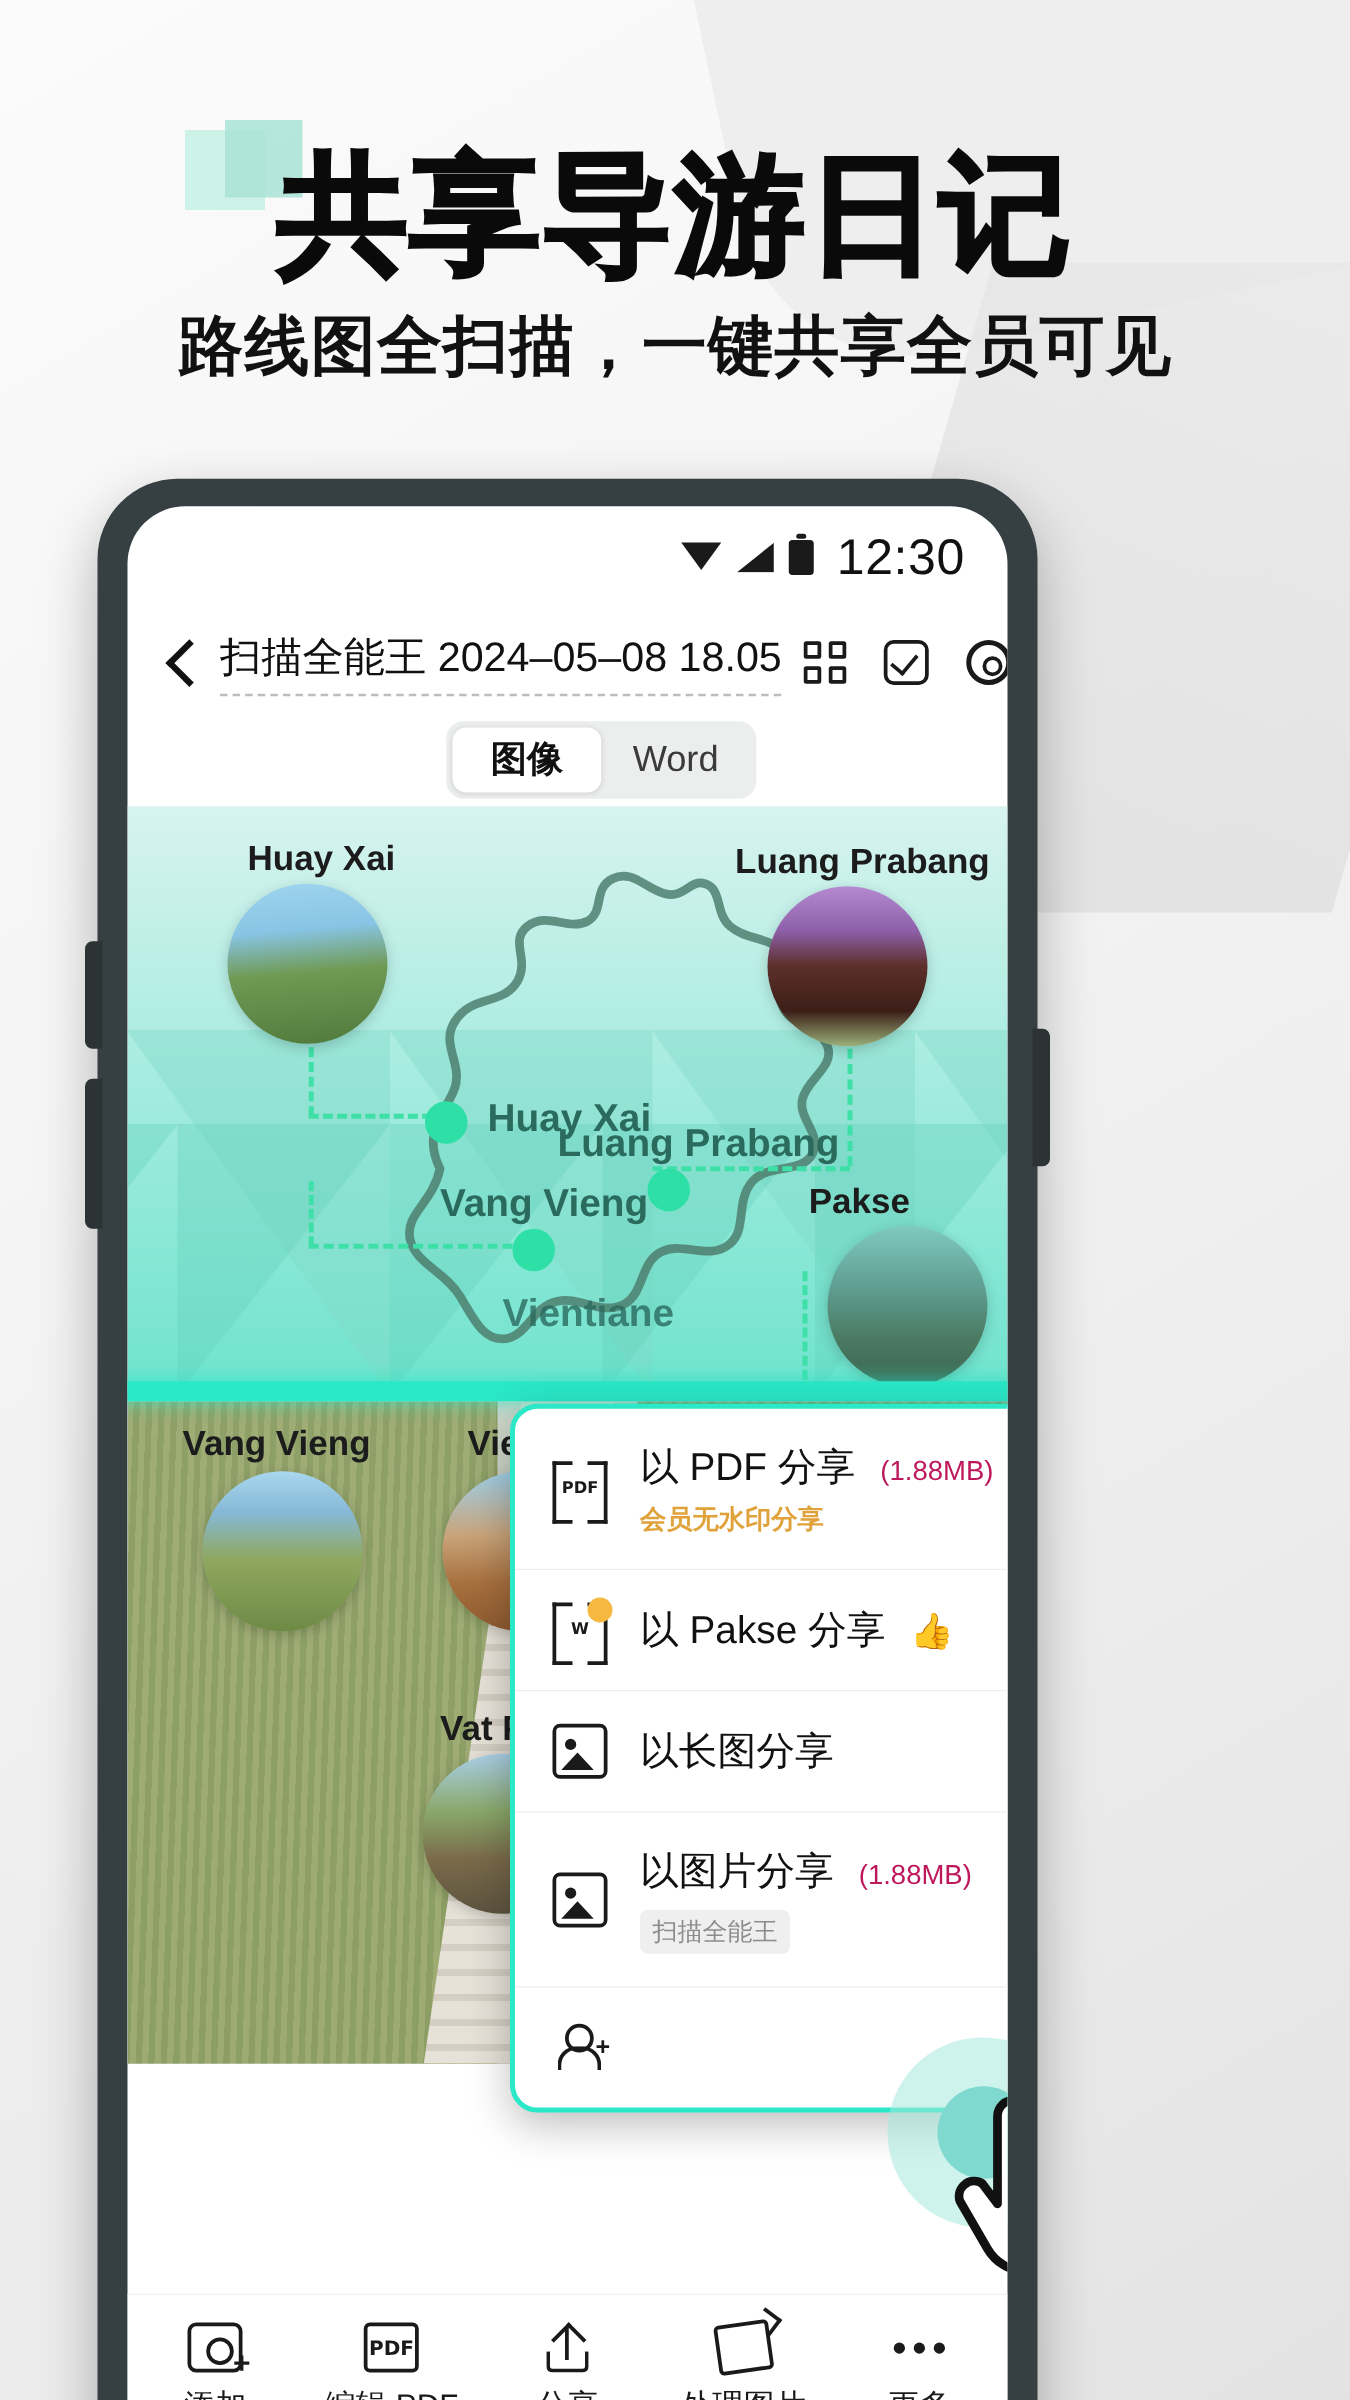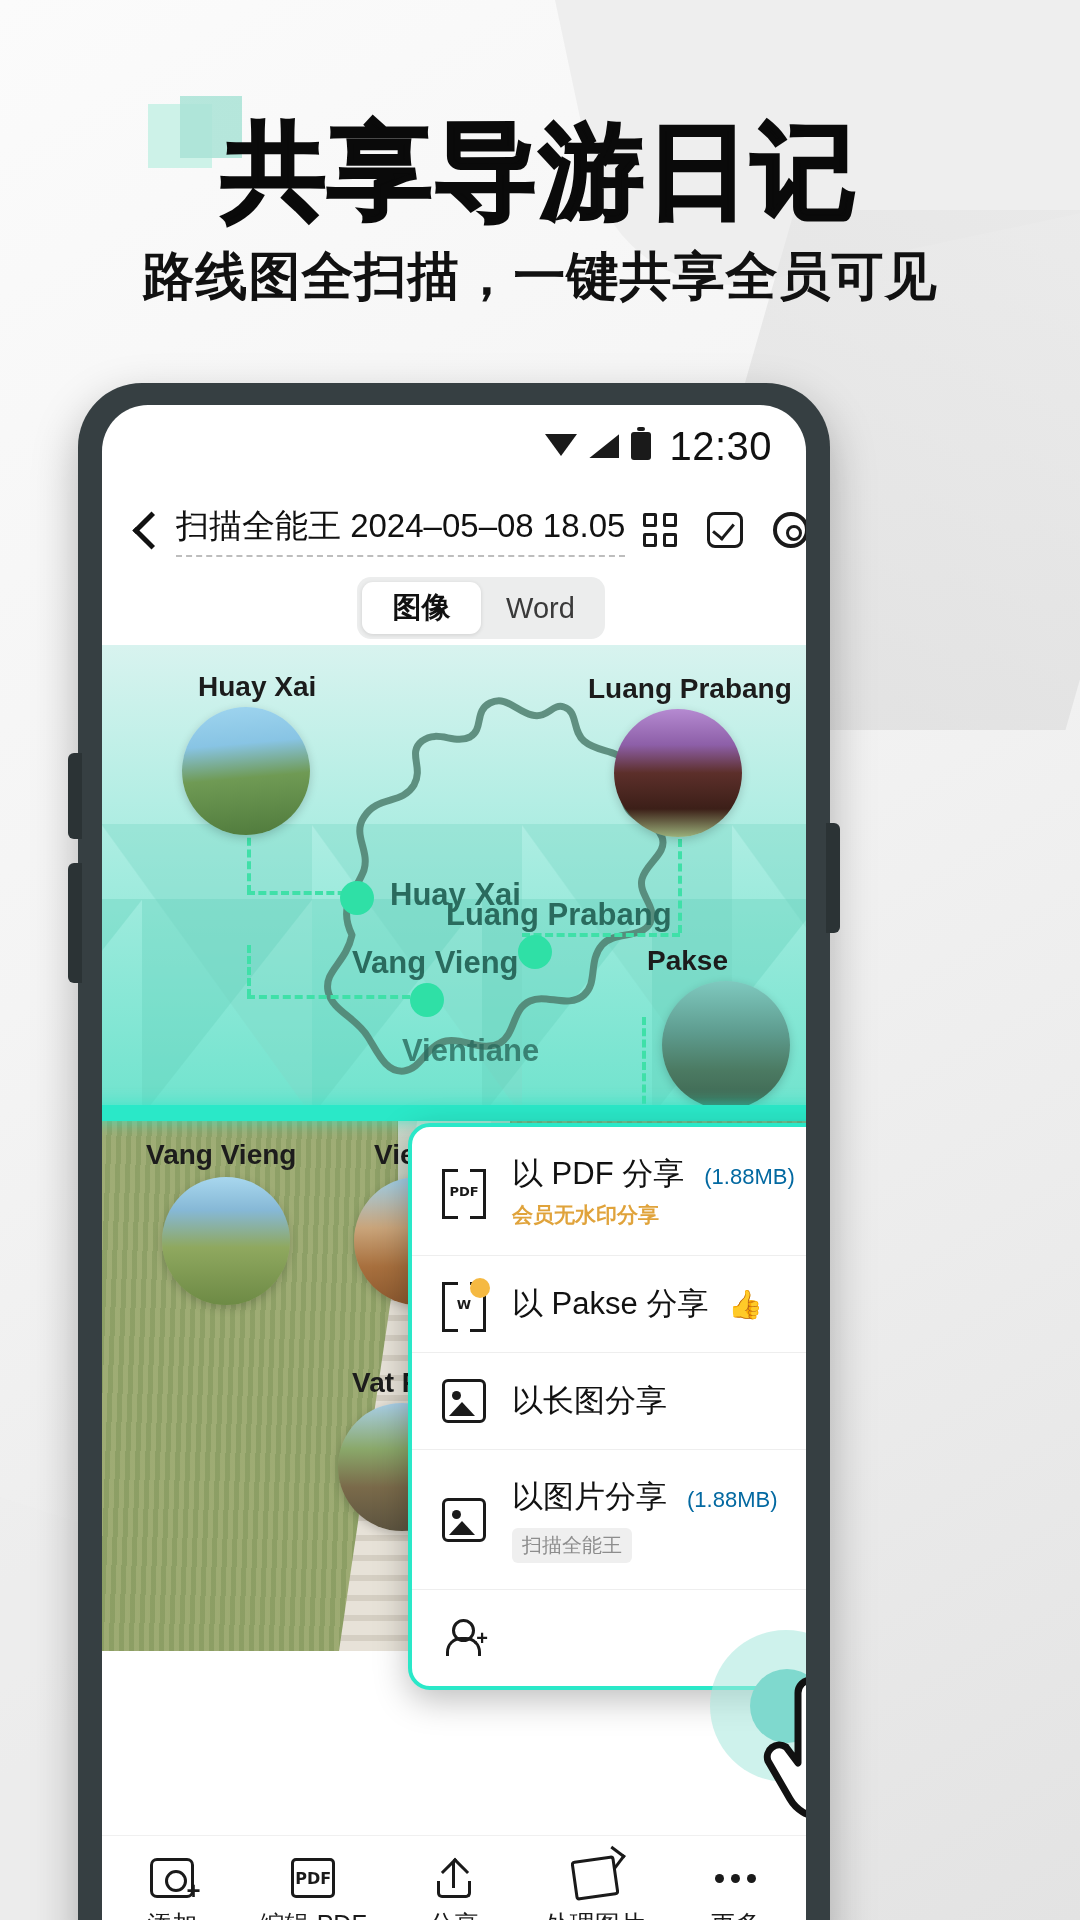--- a/index.html
+++ b/index.html
@@ -166,21 +166,21 @@
     z-index:40; overflow:hidden;
     box-shadow:0 10px 34px rgba(0,0,0,.26);
   }
   .sheet-row{
     display:flex; align-items:center; gap:26px; padding:26px 30px;
     border-bottom:1px solid #eeeeee; position:relative;
   }
   .sheet-row:last-child{border-bottom:none;}
   .sheet-row .txt{flex:1;}
   .row-title{font-size:31px;color:#111;display:flex;align-items:baseline;gap:20px;flex-wrap:wrap;}
-  .row-size{font-size:22px;color:#0369a1;}
+  .row-size{font-size:22px;color:#be185d;}
   .row-sub{font-size:21px;color:#e0a33b;font-weight:700;margin-top:6px;}
   .row-chip{display:inline-block;margin-top:10px;font-size:20px;color:#8d8d8d;
     background:#efefef;border-radius:6px;padding:4px 10px;}
   .thumb-up{font-size:28px;}
   
   .sicon{width:44px;height:44px;position:relative;flex:0 0 auto;}
   .brk{position:absolute;inset:0;}
   .brk::before,.brk::after{content:"";position:absolute;width:13px;height:44px;}
   .brk::before{left:0;border-left:3px solid #1a1a1a;border-top:3px solid #1a1a1a;border-bottom:3px solid #1a1a1a;}
   .brk::after{right:0;border-right:3px solid #1a1a1a;border-top:3px solid #1a1a1a;border-bottom:3px solid #1a1a1a;}

